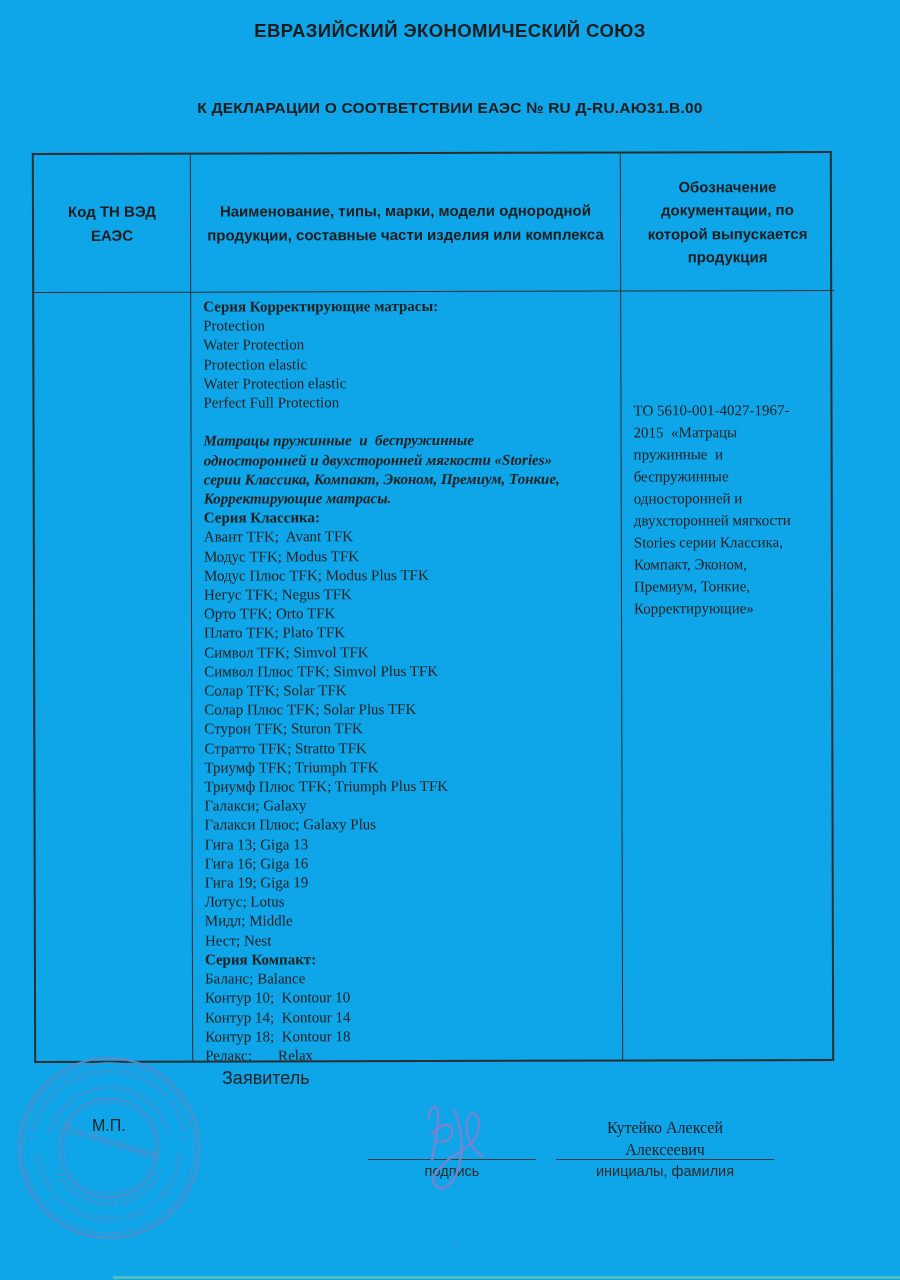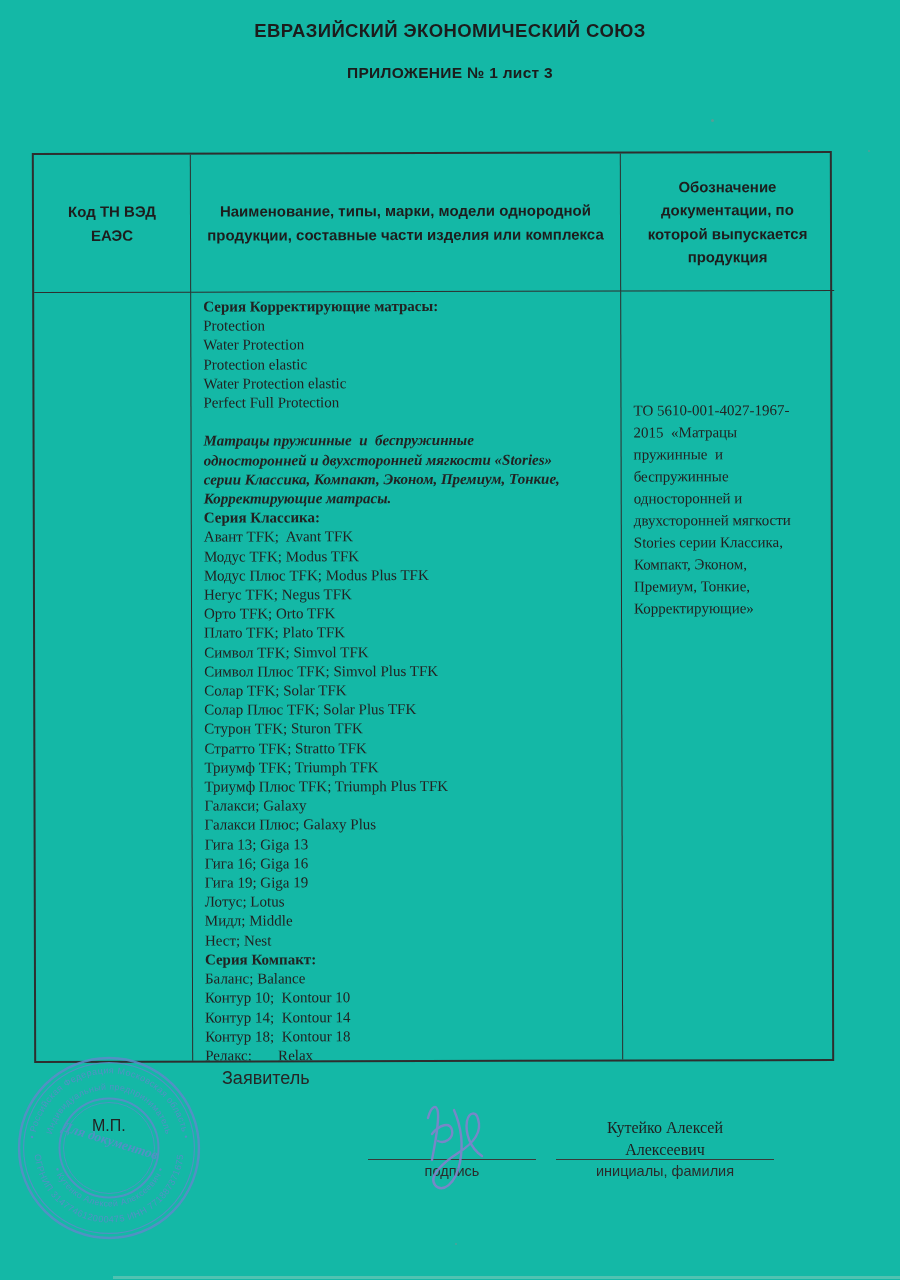--- a/index.html
+++ b/index.html
@@ -1,17 +1,17 @@
 <!DOCTYPE html>
 <html><head>
 <meta charset="utf-8">
 <style>
   html,body{margin:0;padding:0;}
   body{width:900px;height:1280px;background:#ffffff;font-family:"Liberation Sans",sans-serif;}
-  .page{position:relative;width:900px;height:1280px;background:#14b8a6;overflow:hidden;}
+  .page{position:relative;width:900px;height:1280px;background:#0ea5e9;overflow:hidden;}
 
   
   .title{position:absolute;left:0;width:900px;text-align:center;color:#1c1c1c;font-weight:bold;}
   .title-1{top:20px;font-size:18.5px;letter-spacing:.4px;}
   .title-2{top:64px;font-size:15.5px;letter-spacing:.3px;}
   .title-3{top:99px;font-size:15.5px;letter-spacing:.2px;}
 
   
   .doc-table{position:absolute;left:33px;top:152px;width:800px;height:910px;
     display:grid;grid-template-columns:157px 430px 213px;grid-template-rows:138px 1fr;
@@ -60,21 +60,21 @@
   .speck.s4{left:455px;top:1243px;width:2px;height:2px;}
   .scan-line{position:absolute;left:113px;top:1276px;width:787px;height:3px;
     background:#5fc4b4;opacity:.8;}
 </style>
 </head>
 <body>
 
 <div class="page">
 
   <div class="title title-1">ЕВРАЗИЙСКИЙ ЭКОНОМИЧЕСКИЙ СОЮЗ</div>
-  <div class="title title-2">ПРИЛОЖЕНИЕ № 1 лист 3</div>
+  <div class="title title-3">К ДЕКЛАРАЦИИ О СООТВЕТСТВИИ ЕАЭС № RU Д-RU.АЮ31.В.00</div>
 
   <div class="doc-table">
     <div class="cell hcell">Код ТН ВЭД ЕАЭС</div>
     <div class="cell hcell">Наименование, типы, марки, модели однородной продукции, составные части изделия или комплекса</div>
     <div class="cell hcell h3 last-col">Обозначение документации, по которой выпускается продукция</div>
 
     <div class="cell body-row code-cell"></div>
     <div class="cell body-row products">
         <div class="pl bold">Серия Корректирующие матрасы:</div>
         <div class="pl normal">Protection</div>

